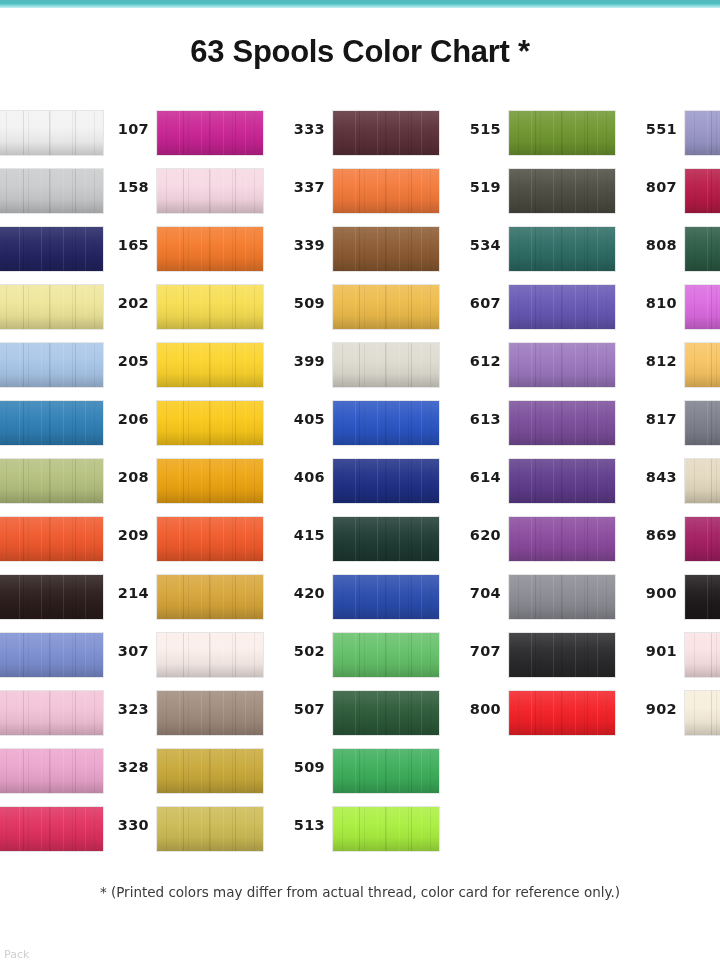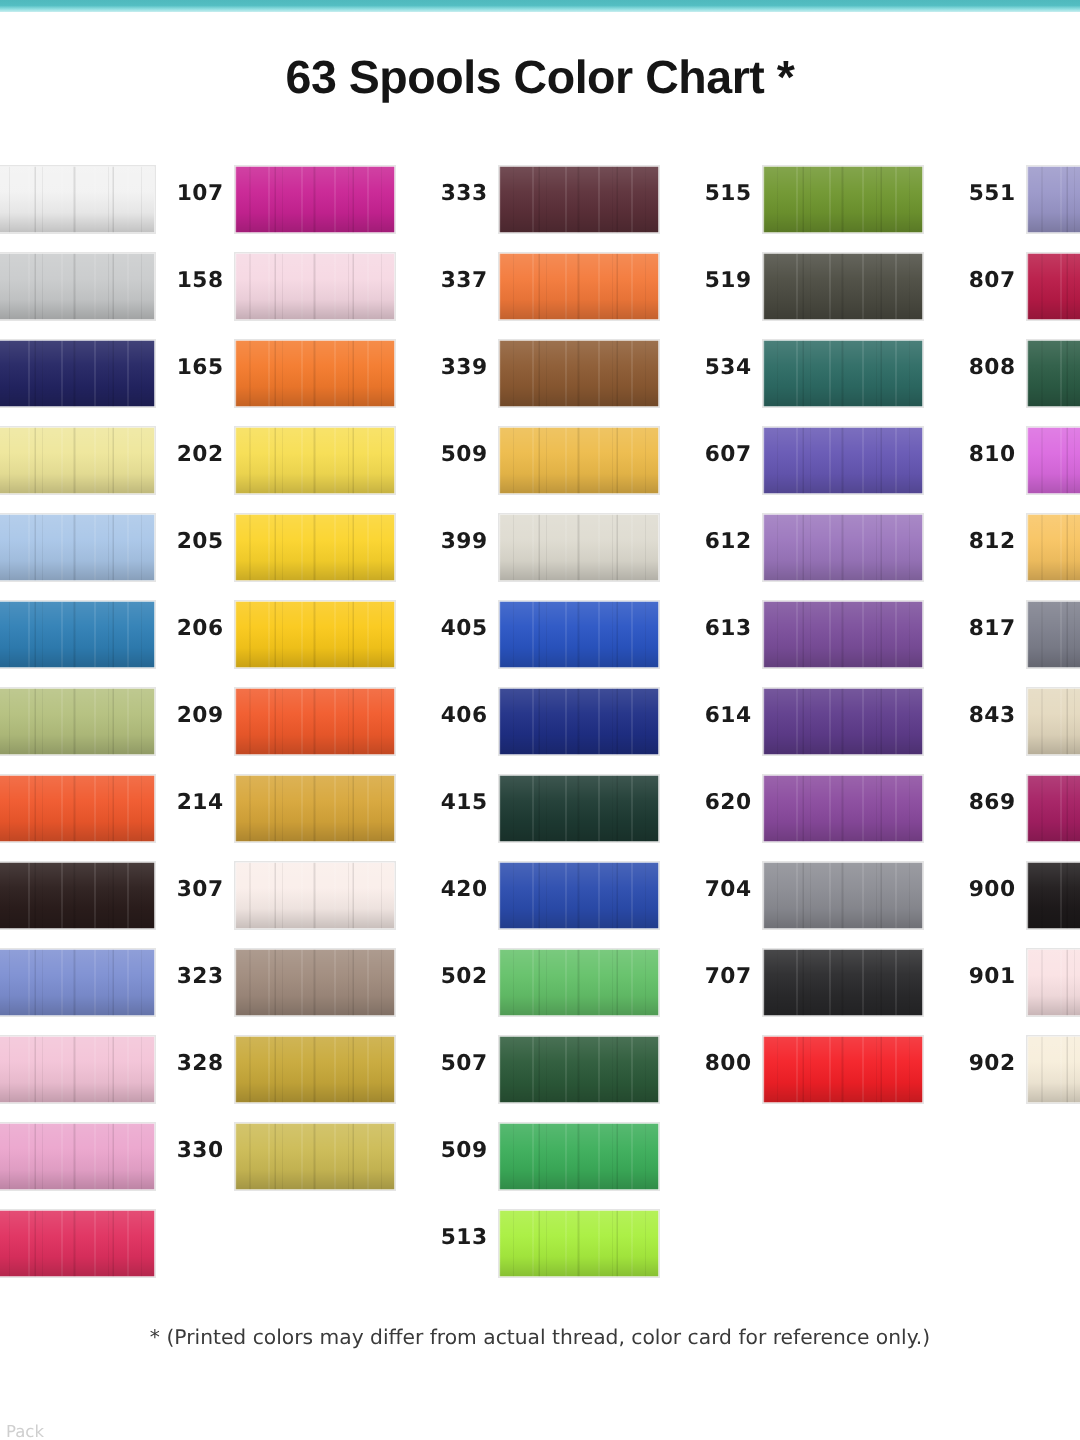--- a/index.html
+++ b/index.html
@@ -301,20 +301,30 @@
           <span class="code">206</span>
           <div class="swatch">
             <div class="base" style="background: rgb(250, 201, 26);"></div>
             <div class="sheen"></div>
             <div class="strand" style="left: 26px;"></div>
             <div class="strand" style="left: 52px;"></div>
             <div class="strand" style="left: 78px;"></div>
           </div>
         </div>
         <div class="row">
+          <span class="code">208</span>
+          <div class="swatch">
+            <div class="base" style="background: rgb(237, 164, 17);"></div>
+            <div class="sheen"></div>
+            <div class="strand" style="left: 26px;"></div>
+            <div class="strand" style="left: 52px;"></div>
+            <div class="strand" style="left: 78px;"></div>
+          </div>
+        </div>
+        <div class="row">
           <span class="code">209</span>
           <div class="swatch">
             <div class="base" style="background: rgb(241, 90, 43);"></div>
             <div class="sheen"></div>
             <div class="strand" style="left: 26px;"></div>
             <div class="strand" style="left: 52px;"></div>
             <div class="strand" style="left: 78px;"></div>
           </div>
         </div>
         <div class="row">

